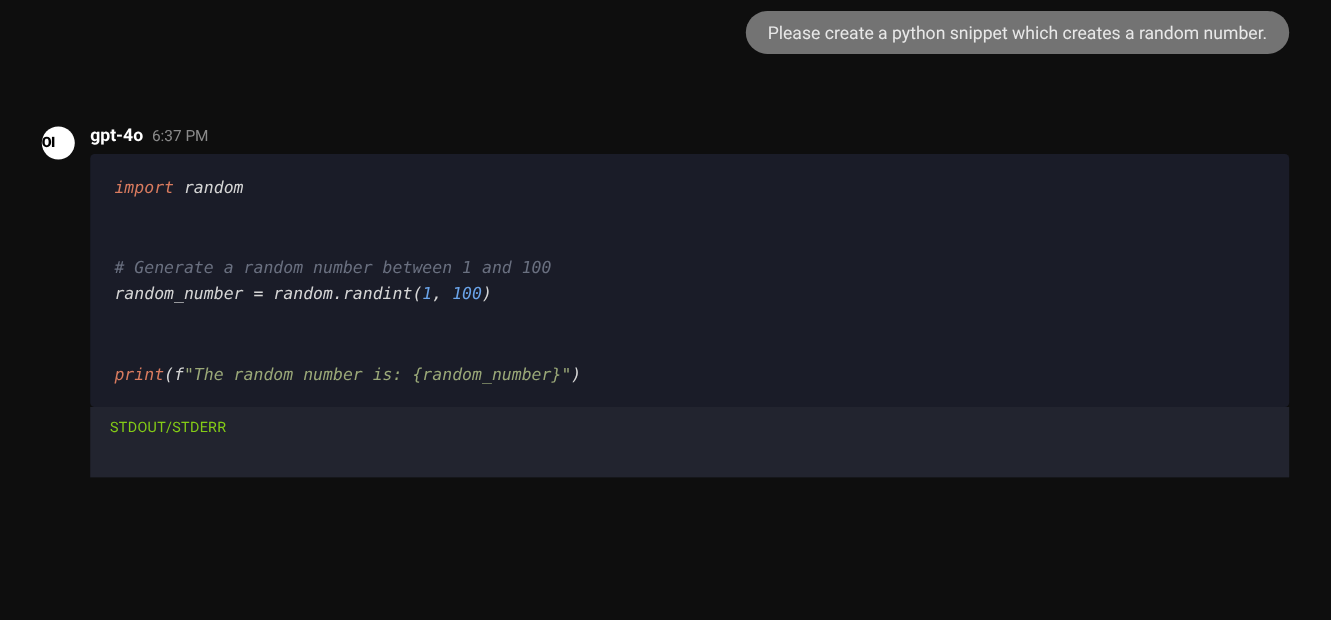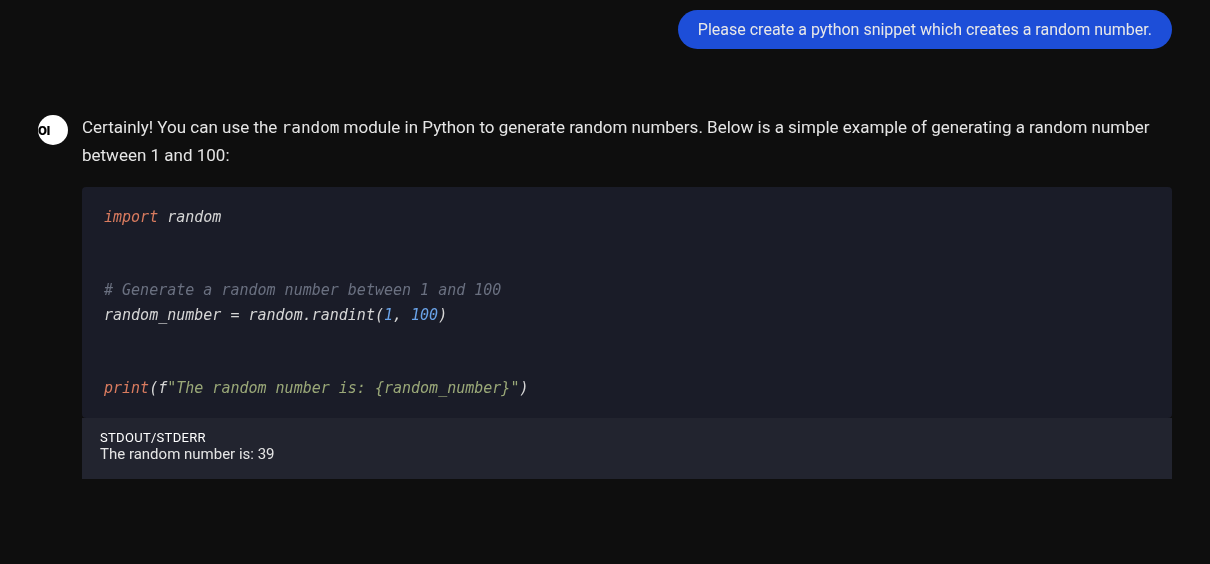--- a/index.html
+++ b/index.html
@@ -11,21 +11,21 @@
       height: 564px;
       overflow: hidden;
       padding: 10px 38px;
     }
     .user-row {
       display: flex;
       justify-content: flex-end;
       margin-bottom: 64px;
     }
     .user-bubble {
-      background: #1d4ed8;
+      background: #737373;
       border-radius: 22px;
       padding: 10px 20px;
       font-size: 16px;
       color: #e8e8e8;
       max-width: 700px;
     }
     .assistant-row {
       display: flex;
       gap: 14px;
     }
@@ -108,53 +108,53 @@
     .kw-num { color: #6aa3e8; }
     .kw-func { color: #d97b5f; }
     .kw-str { color: #9aa878; }
     .output-block {
       background: #22242f;
       padding: 12px 18px 16px;
       font-size: 15px;
     }
     .output-label {
       font-size: 13px;
-      color: #ffffff;
+      color: #84cc16;
       letter-spacing: 0.3px;
-      margin-bottom: 0;
+      margin-bottom: 21px;
     }
     .output-text { color: #e5e5e5; }
   </style>
 </head>
 <body>
 
 <div class="user-row">
   <div class="user-bubble">
     <span>Please create a python snippet which creates a random number.</span>
   </div>
 </div>
 
 <div class="assistant-row">
   <div class="avatar">
     <span>OI</span>
   </div>
   <div class="assistant-content">
-    <div class="intro-text">
-      <span>Certainly! You can use the </span><span class="inline-code">random</span><span> module in Python to generate random numbers. Below is a simple example of generating a random number between 1 and 100:</span>
+    <div class="header-line">
+      <span class="model-name">gpt-4o</span>
+      <span class="timestamp">6:37 PM</span>
     </div>
 
     <div class="code-block">
       <div class="code-body"><span class="kw-import">import</span><span class="kw-module"> random</span>
 
 
 <span class="kw-comment"># Generate a random number between 1 and 100</span>
 <span class="kw-var">random_number = random.randint(</span><span class="kw-num">1</span><span>, </span><span class="kw-num">100</span><span>)</span>
 
 
 <span class="kw-func">print</span><span>(f</span><span class="kw-str">"The random number is: {random_number}"</span><span>)</span></div>
     </div>
 
     <div class="output-block">
       <div class="output-label">STDOUT/STDERR</div>
-      <div class="output-text">The random number is: 39</div>
     </div>
   </div>
 </div>
 
 </body></html>

